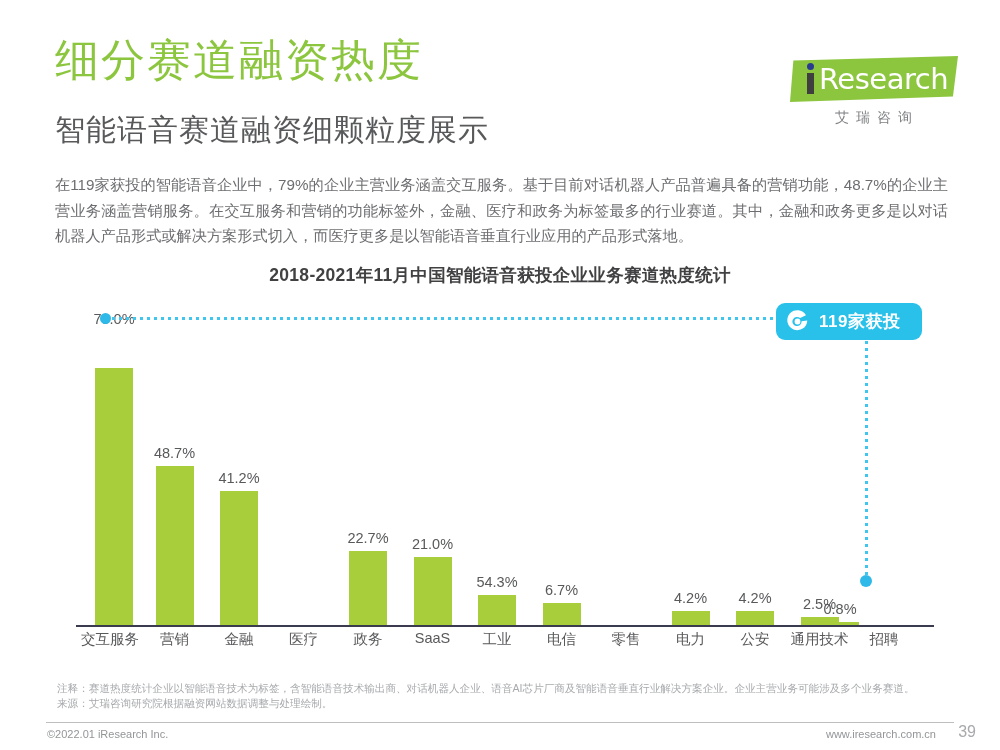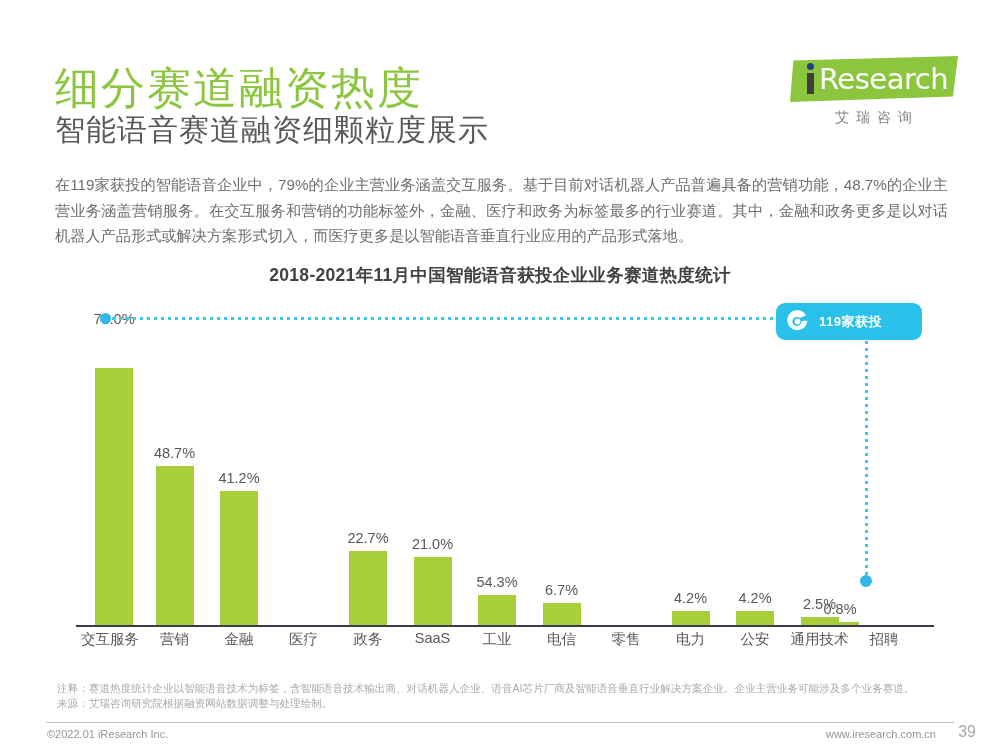--- a/index.html
+++ b/index.html
@@ -13,21 +13,21 @@
     font-family: "Liberation Sans", "DejaVu Sans", sans-serif;
     color: #58595b;
     overflow: hidden;
     position: relative;
   }
 
   
   .page-title {
     position: absolute;
     left: 55px;
-    top: 64px;
+    top: 36px;
     font-size: 44px;
     font-weight: 400;
     color: #8cc63f;
     letter-spacing: 2px;
     line-height: 1.1;
   }
   .page-subtitle {
     position: absolute;
     left: 55px;
     top: 113px;
@@ -190,21 +190,21 @@
     padding-left: 8px;
     box-sizing: border-box;
   }
   .callout-icon {
     width: 27px;
     height: 27px;
     flex: 0 0 27px;
     position: relative;
   }
   .callout-label {
-    font-size: 13px;
+    font-size: 17px;
     font-weight: bold;
     color: #ffffff;
     margin-left: 8px;
     letter-spacing: 0.5px;
   }
   .dotted-h {
     position: absolute;
     left: 112px;
     top: 317px;
     width: 668px;

